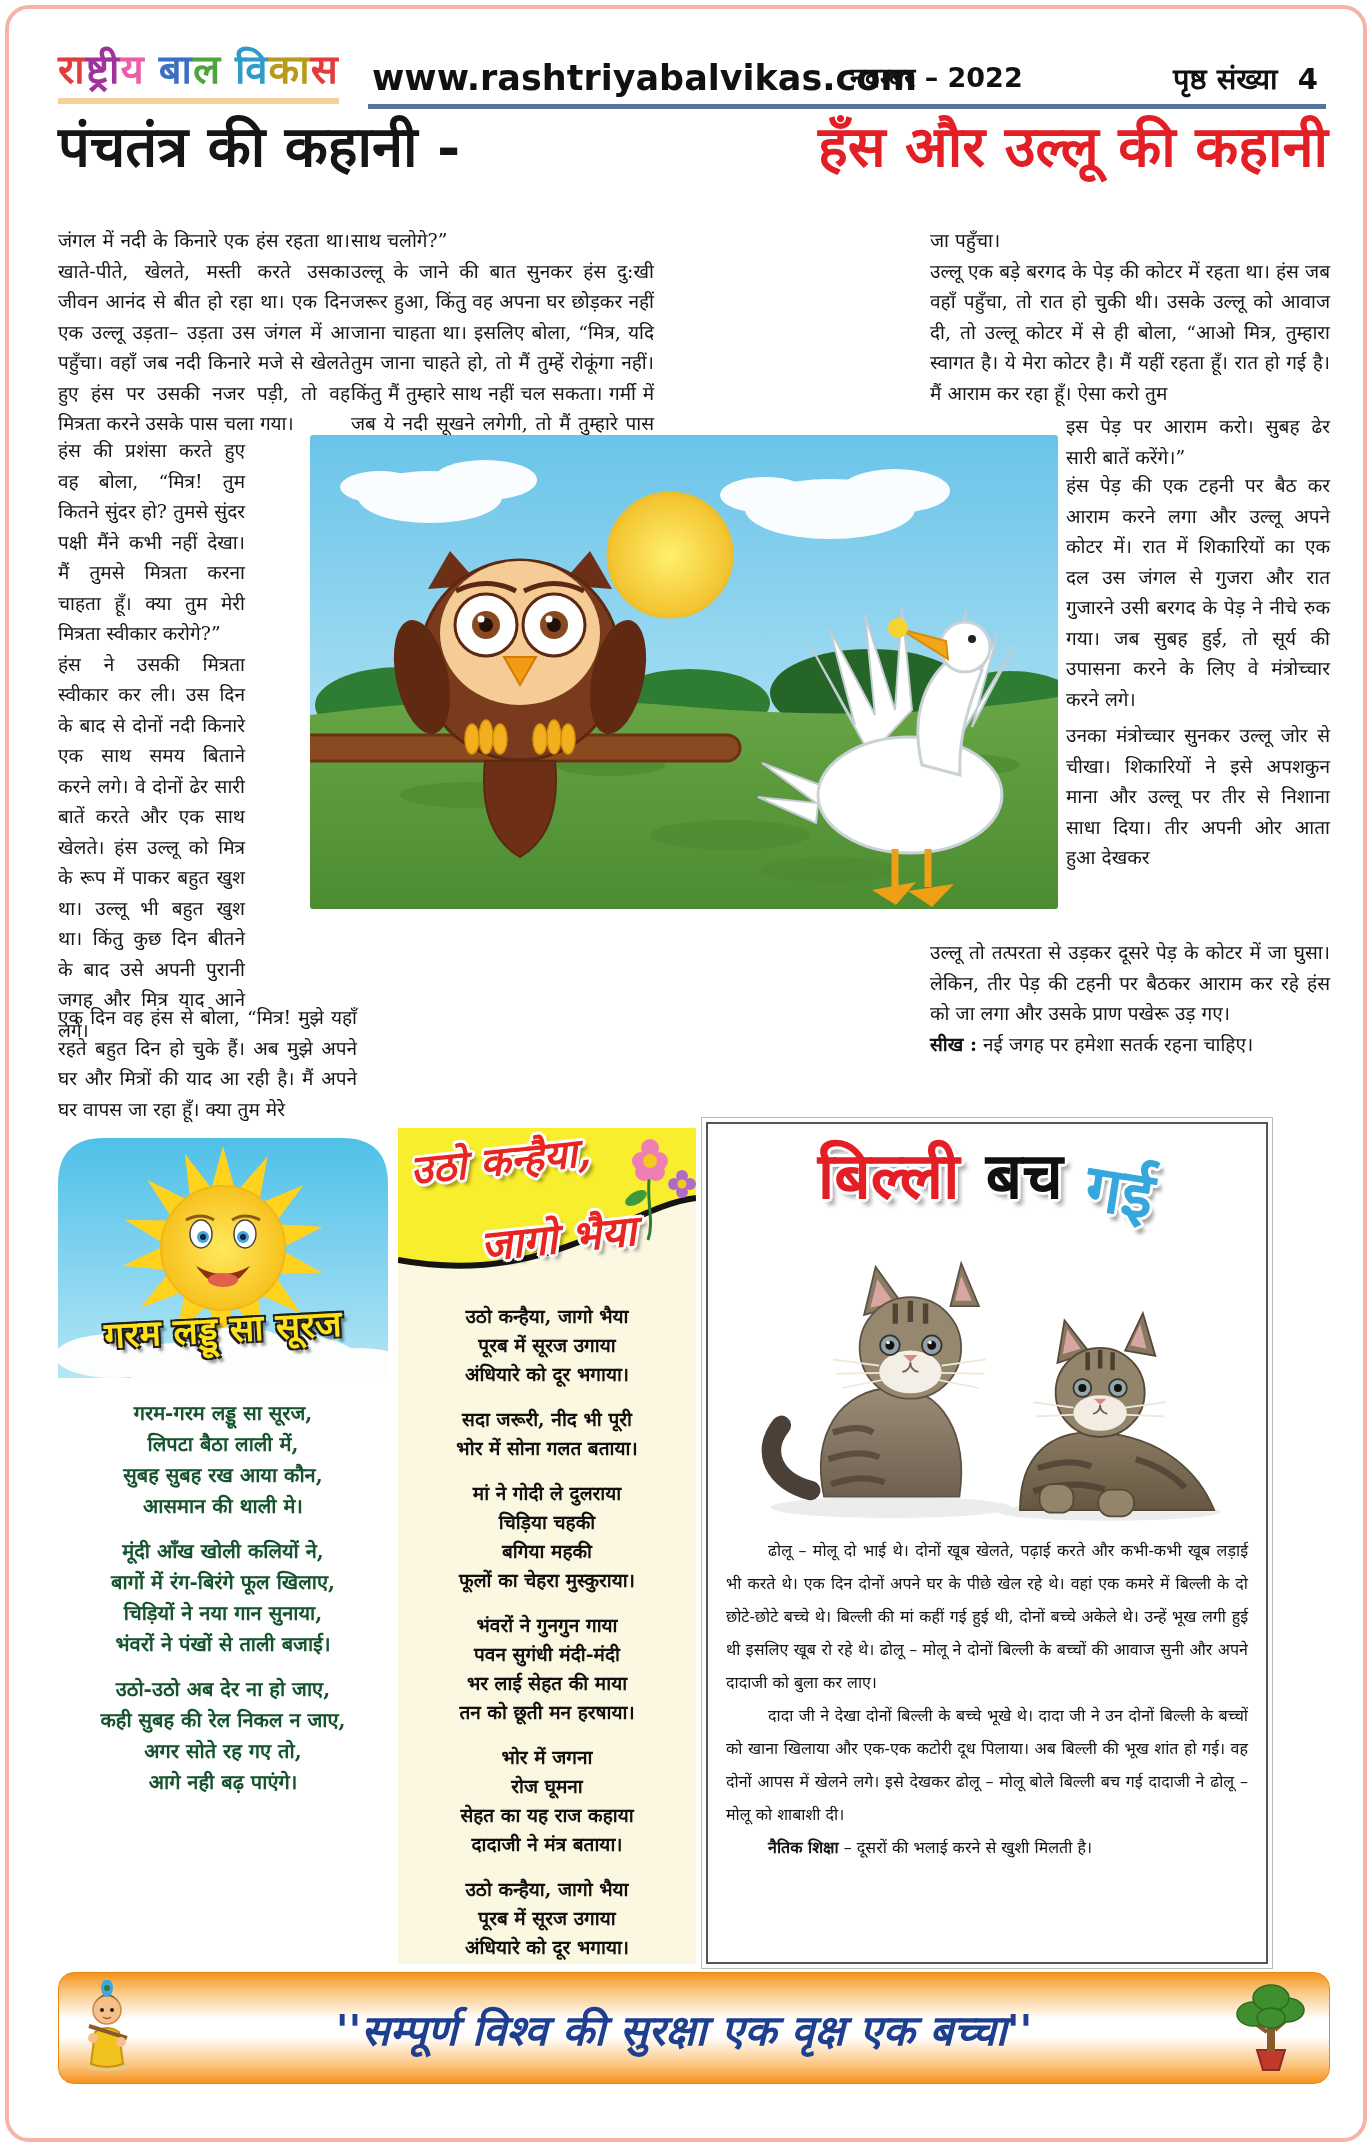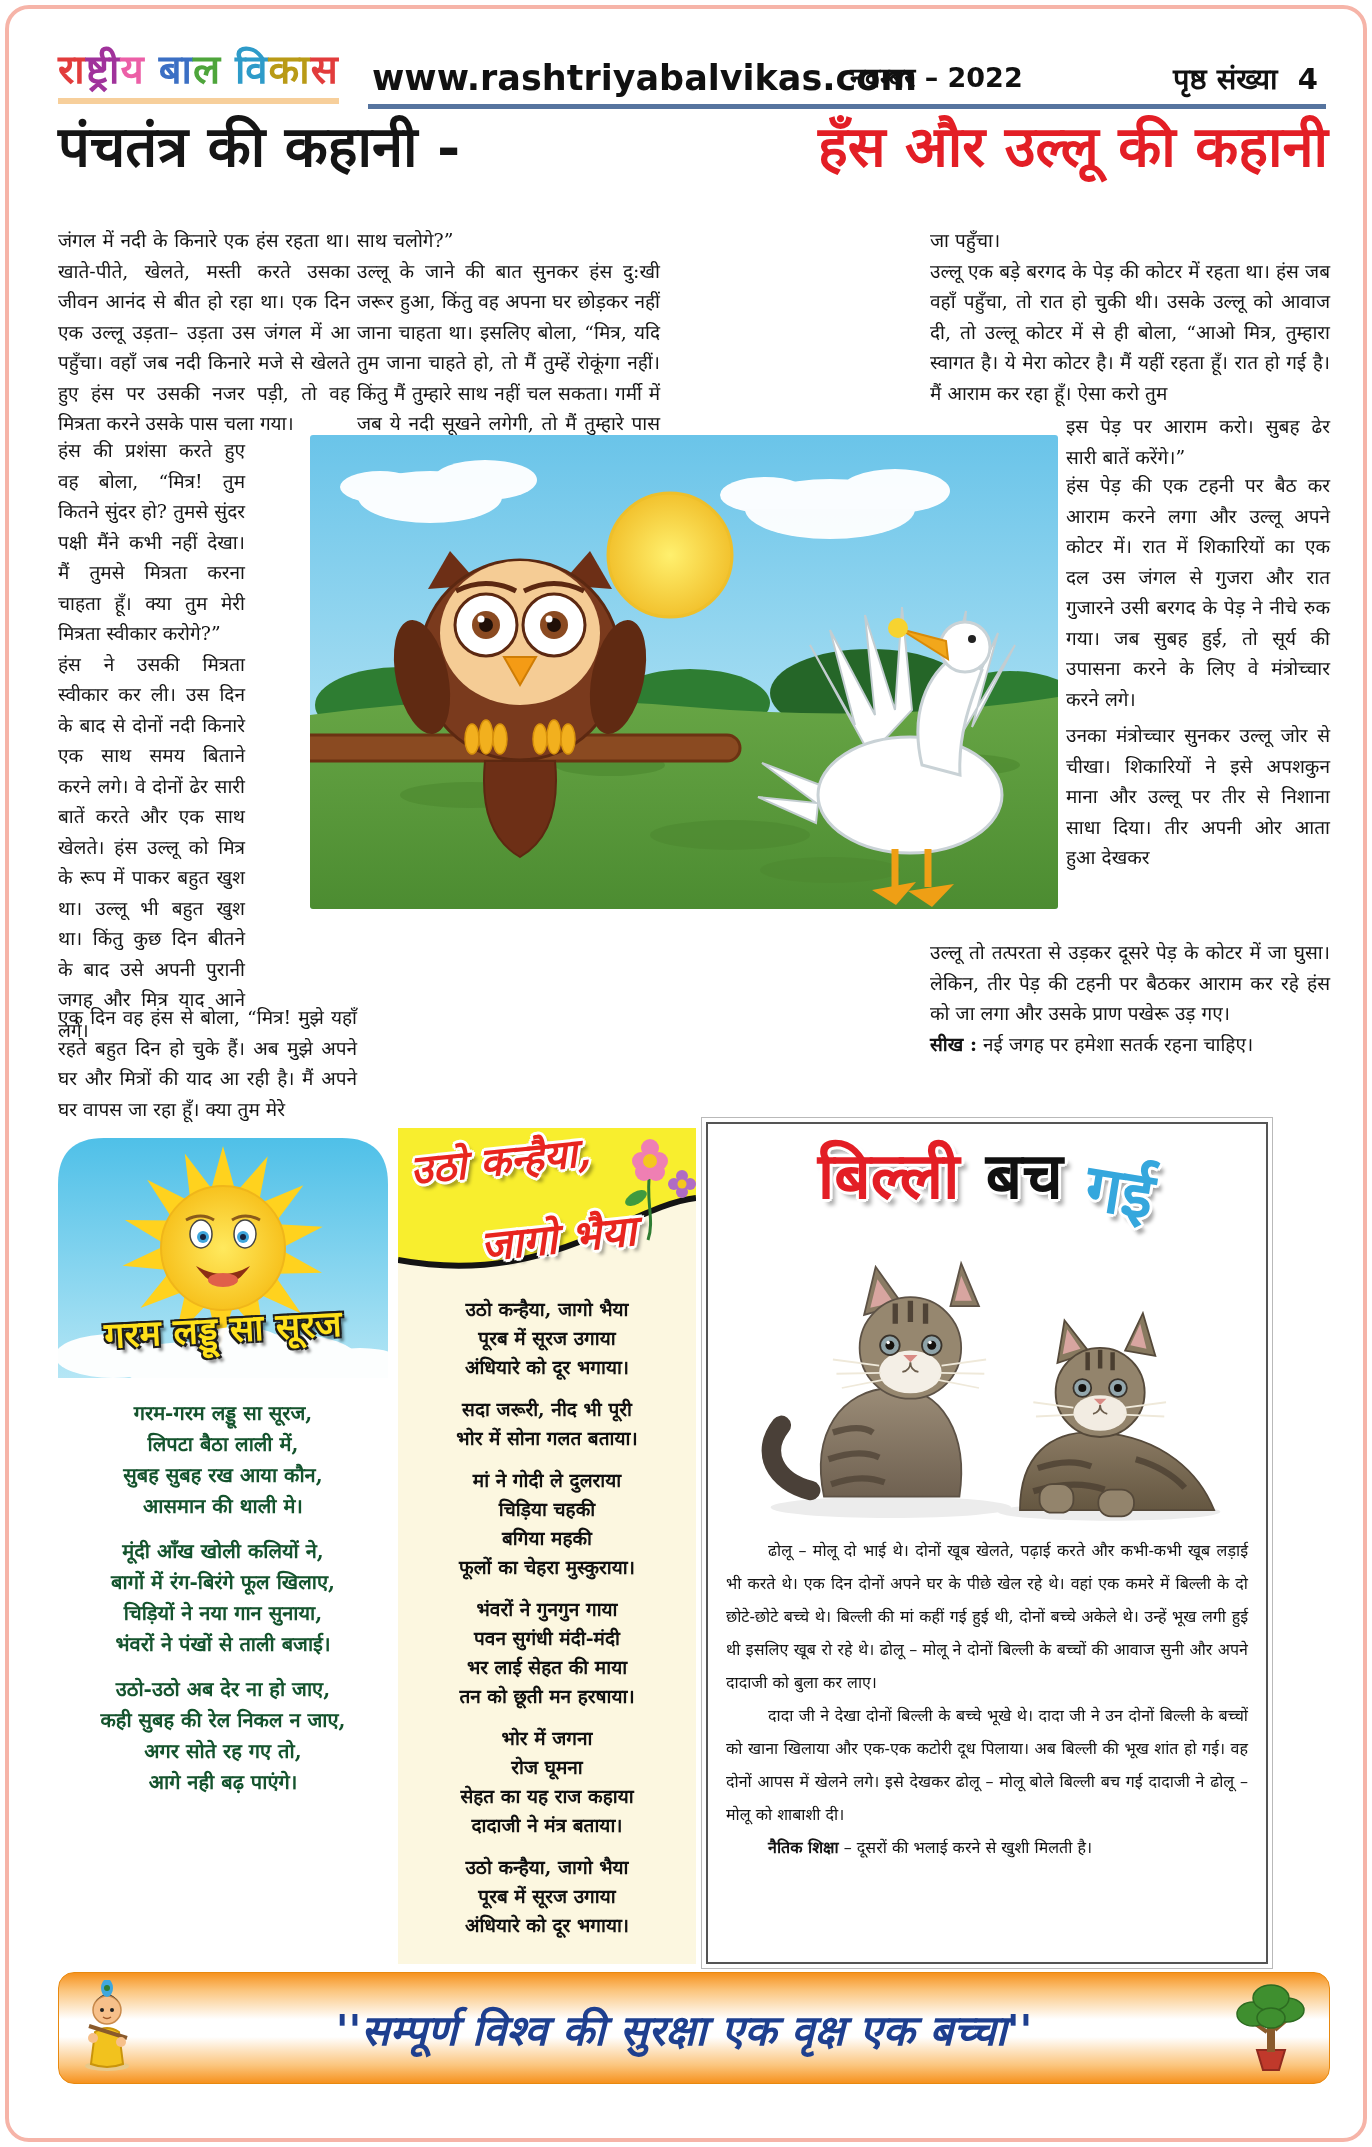--- a/index.html
+++ b/index.html
@@ -25,21 +25,21 @@
   .hl-red{color:#e31e25;}
 
   
   .story{position:absolute;top:225px;left:58px;width:1272px;height:890px;}
   .blk{position:absolute;}
   .blk p{margin:0;font-size:19px;line-height:30.5px;text-align:justify;color:#141414;
          font-family:"DejaVu Serif",serif;}
   #b-c1p1{left:0;top:0;width:292px;}
   #b-c1n {left:0;top:210px;width:187px;}
   #b-c1p4{left:0;top:777px;width:299px;}
-  #b-c2a {left:299px;top:0;width:303px;}
+  #b-c2a {left:293px;top:0;width:303px;}
   #b-c2b {left:301px;top:712px;width:307px;}
   #b-c3a {left:872px;top:0;width:400px;}
   #b-c3b {left:1008px;top:186px;width:264px;}
   #b-c3c {left:1008px;top:237px;width:264px;margin-top:8px;}
   #b-c3d {left:872px;top:712px;width:400px;}
   #b-c3c p + p{margin-top:6px;}
   .moral b{font-weight:bold;}
   #illustration{position:absolute;left:252px;top:210px;width:748px;height:474px;border-radius:3px;overflow:hidden;}
   #illustration svg{display:block;width:100%;height:100%;}
 
@@ -61,21 +61,21 @@
   .kan-head{position:relative;width:298px;height:150px;}
   .kan-head svg{display:block;width:100%;height:100%;}
   .kan-title1,.kan-title2{position:absolute;font-weight:900;font-style:italic;color:#e8251f;white-space:nowrap;
         font-family:"DejaVu Serif",serif;
         text-shadow:-3px 0 0 #fff,3px 0 0 #fff,0 -3px 0 #fff,0 3px 0 #fff,-2px -2px 0 #fff,2px -2px 0 #fff,
                     -2px 2px 0 #fff,2px 2px 0 #fff,4px 5px 4px rgba(0,0,0,.4);}
   .kan-title1{left:12px;top:4px;font-size:40px;transform:rotate(-6deg);}
   .kan-title2{left:82px;top:80px;font-size:42px;transform:rotate(-6deg);}
   .kan-poem{padding-top:8px;text-align:center;font-weight:bold;font-size:19px;line-height:29px;color:#111;
             font-family:"DejaVu Serif",serif;}
-  .kan-poem .stanza{white-space:pre-line;margin:9px 0 13px 0;}
+  .kan-poem .stanza{white-space:pre-line;margin:16px 0 13px 0;}
 
   .cat-box{position:absolute;left:648px;top:0;width:562px;height:842px;background:#fff;
            border:2px solid #555;outline:1px solid #b9b9b9;outline-offset:4px;
            padding:6px 18px 0 18px;box-sizing:border-box;}
   .cat-title{display:flex;justify-content:center;align-items:baseline;gap:26px;height:112px;
              font-family:"DejaVu Serif",serif;font-weight:900;font-size:64px;}
   .cat-w1{color:#e31e25}.cat-w2{color:#101010}
   .cat-w3{color:#35a7dd;transform:rotate(9deg) translateY(16px);display:inline-block;}
   .cat-w1,.cat-w2,.cat-w3{text-shadow:-3px 0 0 #fff,3px 0 0 #fff,0 -3px 0 #fff,0 3px 0 #fff,
       -2px -2px 0 #fff,2px -2px 0 #fff,-2px 2px 0 #fff,2px 2px 0 #fff,5px 6px 4px rgba(0,0,0,.35);}

